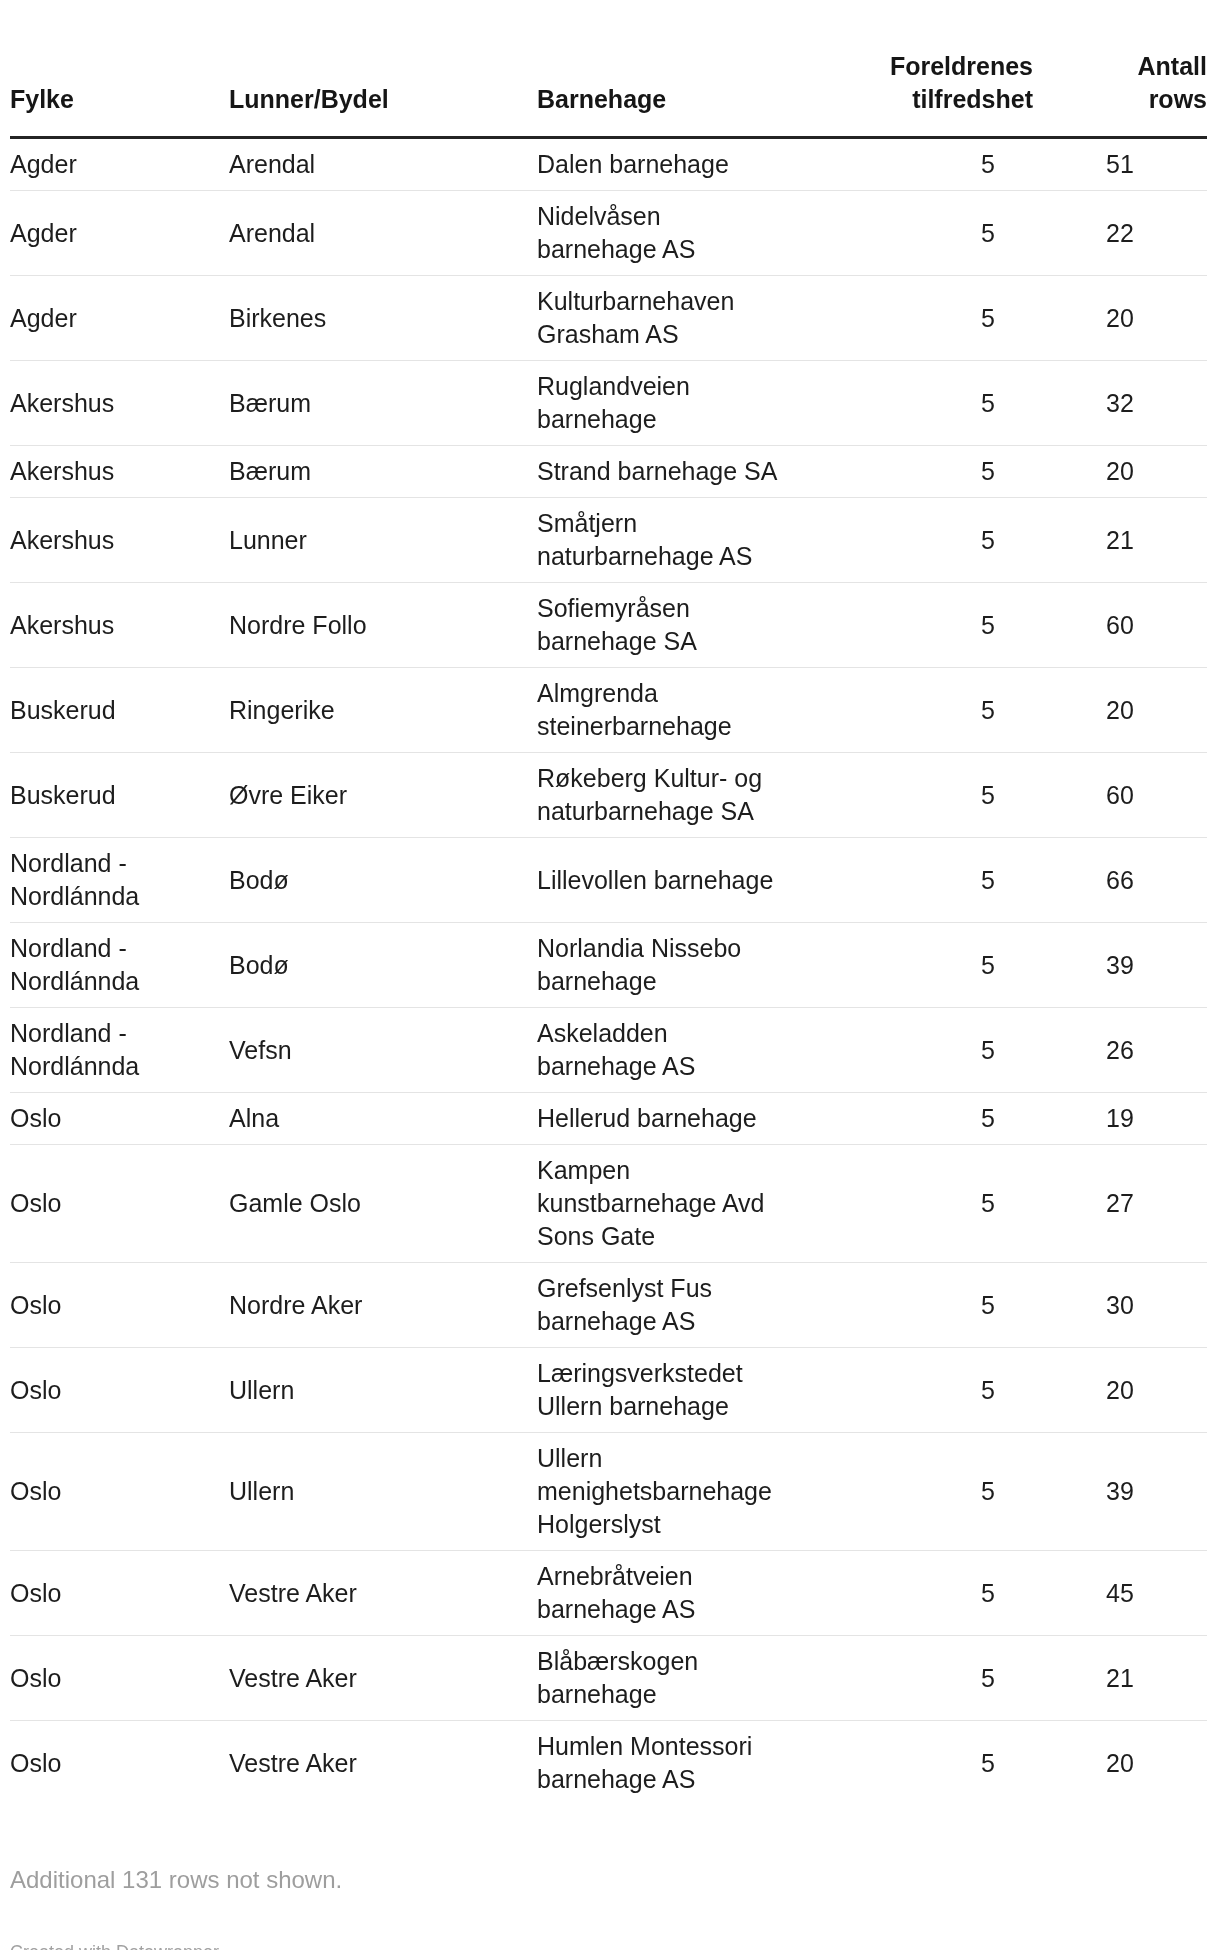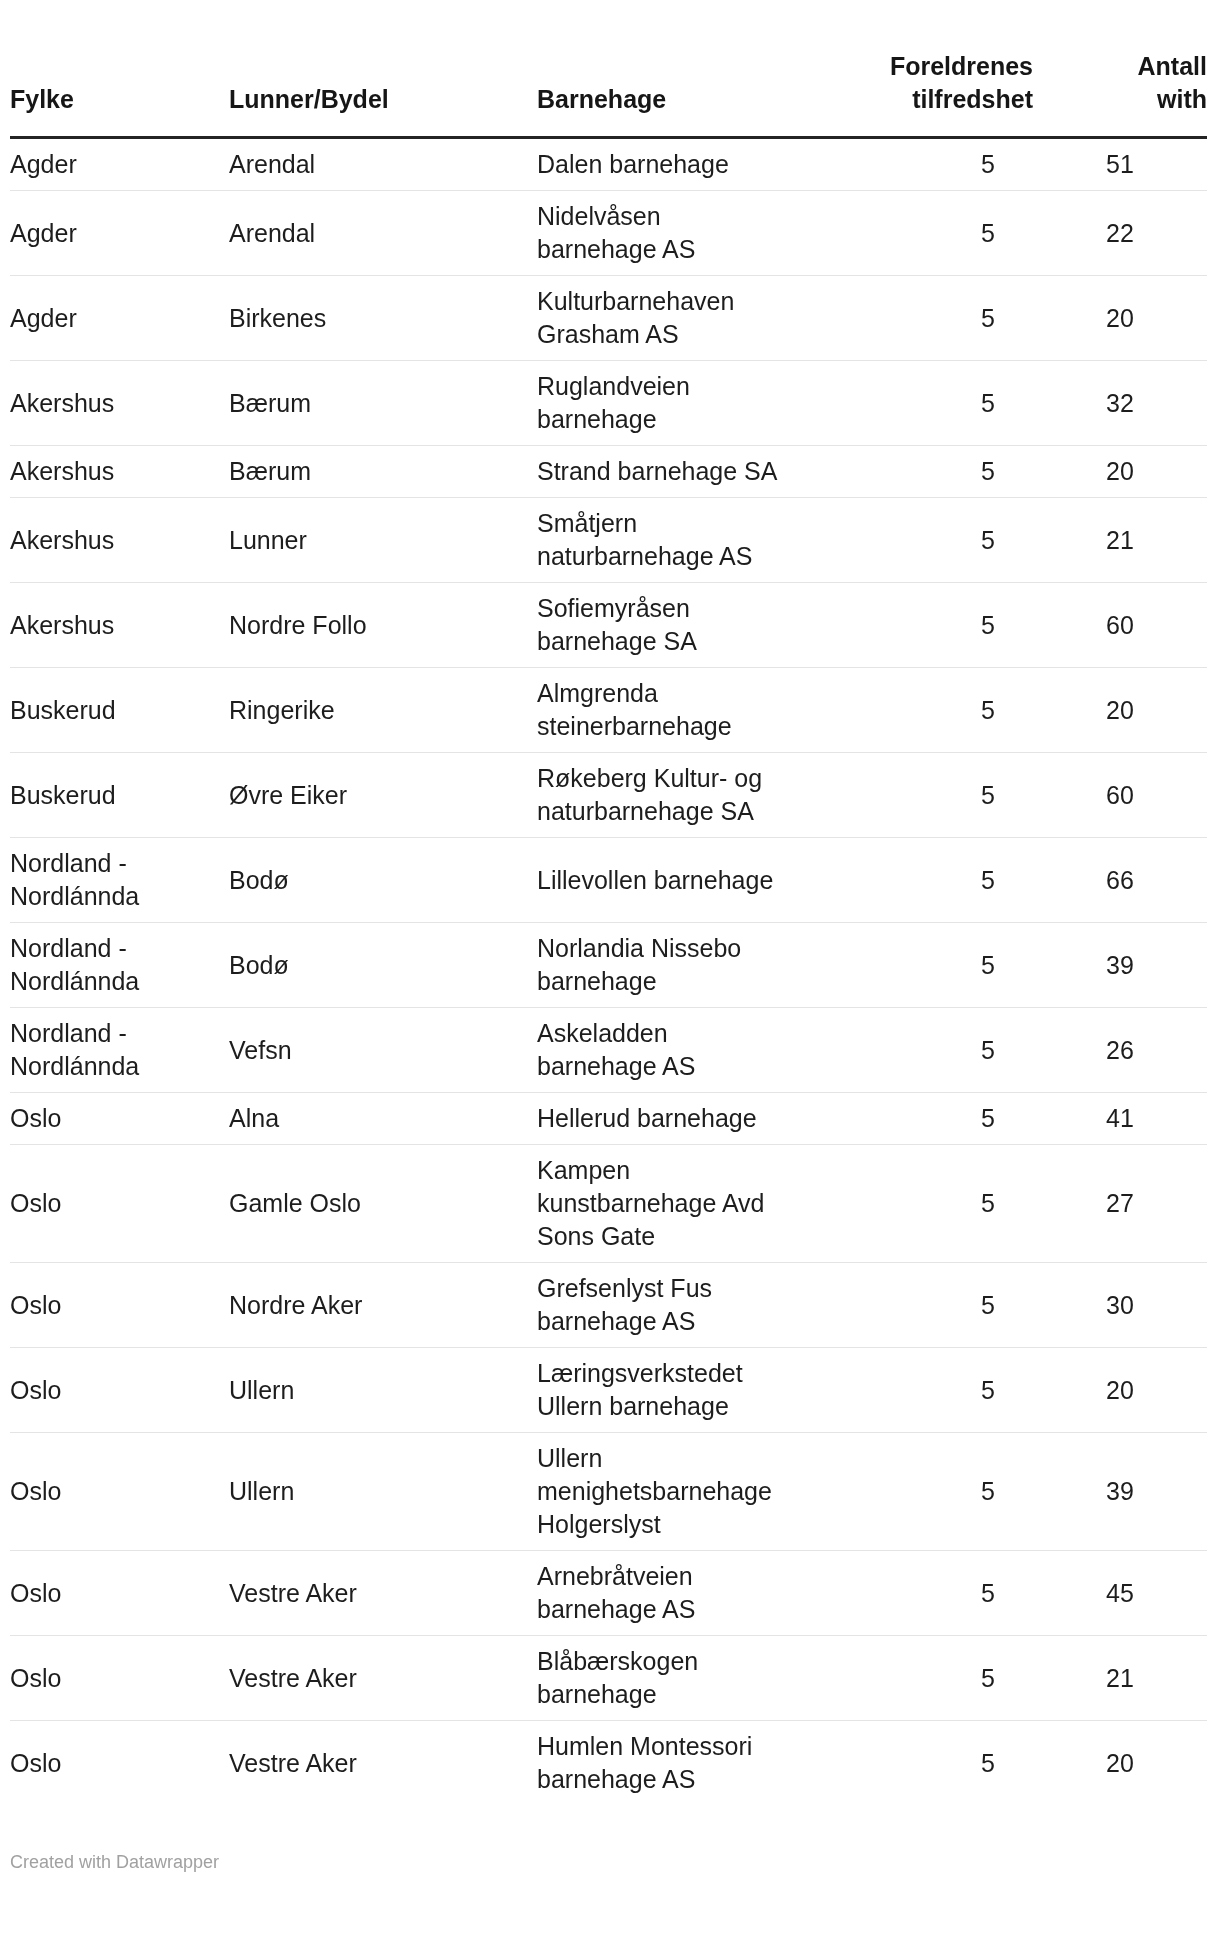--- a/index.html
+++ b/index.html
@@ -86,21 +86,21 @@
       <col style="width:174px">
     </colgroup>
     <thead>
       <tr>
         <th>Fylke</th>
         <th>Lunner/Bydel</th>
         <th>Barnehage</th>
         <th class="num">Foreldrenes
 tilfredshet</th>
         <th class="num">Antall
-with</th>
+rows</th>
       </tr>
     </thead>
     <tbody>
   <tr>
     <td class="c-fylke">Agder</td>
     <td class="c-kommune">Arendal</td>
     <td class="c-barnehage">Dalen barnehage</td>
     <td class="c-tilfredshet">5</td>
     <td class="c-svar">51</td>
   </tr>
@@ -203,21 +203,21 @@
 barnehage AS</td>
     <td class="c-tilfredshet">5</td>
     <td class="c-svar">26</td>
   </tr>
 
   <tr>
     <td class="c-fylke">Oslo</td>
     <td class="c-kommune">Alna</td>
     <td class="c-barnehage">Hellerud barnehage</td>
     <td class="c-tilfredshet">5</td>
-    <td class="c-svar">41</td>
+    <td class="c-svar">19</td>
   </tr>
 
   <tr>
     <td class="c-fylke">Oslo</td>
     <td class="c-kommune">Gamle Oslo</td>
     <td class="c-barnehage">Kampen
 kunstbarnehage Avd
 Sons Gate</td>
     <td class="c-tilfredshet">5</td>
     <td class="c-svar">27</td>
@@ -273,15 +273,16 @@
     <td class="c-fylke">Oslo</td>
     <td class="c-kommune">Vestre Aker</td>
     <td class="c-barnehage">Humlen Montessori
 barnehage AS</td>
     <td class="c-tilfredshet">5</td>
     <td class="c-svar">20</td>
   </tr>
 </tbody>
   </table>
 
+  <p class="note">Additional 131 rows not shown.</p>
   <p class="credit">Created with Datawrapper</p>
 
 </div>
 
 </body></html>

